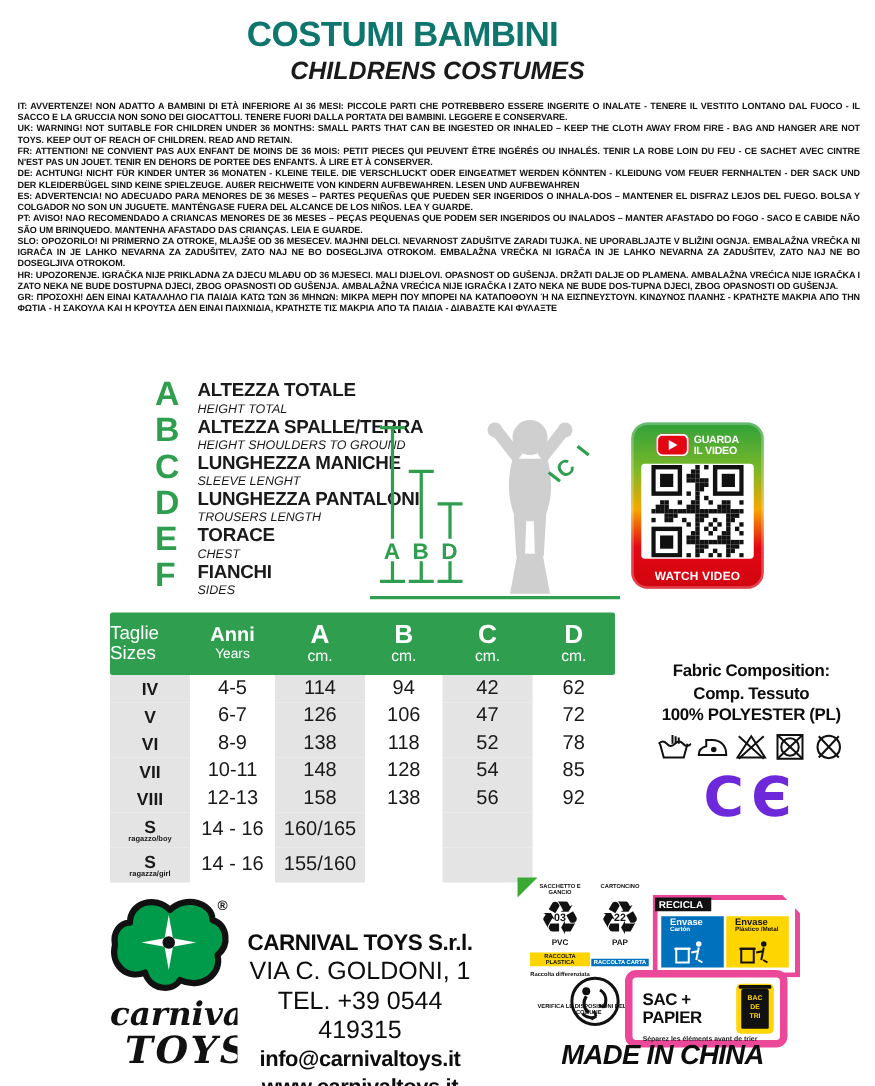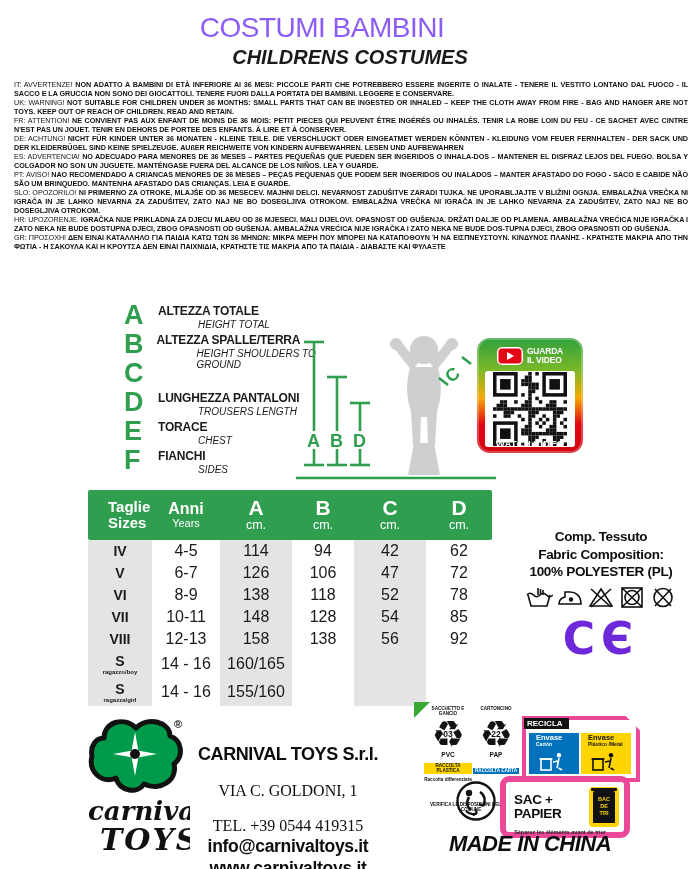--- a/index.html
+++ b/index.html
@@ -1,76 +1,76 @@
 <!DOCTYPE html>
 <html><head>
 <meta charset="utf-8">
 <style>
   html,body{margin:0;padding:0;background:#888;}
   .page{position:relative;width:700px;height:869px;background:#ffffff;overflow:hidden;
         font-family:"Liberation Sans","DejaVu Sans",sans-serif;color:#111;}
   
   .title{position:absolute;top:12px;left:0;width:644px;text-align:center;
-         font-size:28px;font-weight:400;letter-spacing:-0.5px;color:#8b5cf6;}
+         font-size:28px;font-weight:700;letter-spacing:-0.5px;color:#0f766e;}
   .subtitle{position:absolute;top:46px;left:0;width:700px;text-align:center;
          font-size:20px;font-weight:600;font-style:italic;color:#1a1a1a;}
   
   .warnings{position:absolute;left:14px;top:80px;width:674px;height:212px;overflow:hidden;
             font-size:7.2px;line-height:1.25;letter-spacing:-0.05px;text-align:justify;color:#111;}
   .warnings p{margin:0;}
-  .warnings .pfx{font-weight:400;}
+  .warnings .pfx{font-weight:700;}
   .warnings .wtxt{font-weight:600;}
   
   .legend{position:absolute;left:124px;top:303px;width:230px;}
   .lrow{display:flex;align-items:flex-start;margin-bottom:8px;height:21px;}
   .lletter{width:34px;font-size:27px;font-weight:900;color:#2f9e4f;line-height:0.9;}
   .ltext{padding-top:1px;}
-  .llabel{font-size:12px;font-weight:800;color:#1a1a1a;letter-spacing:-0.2px;}
-  .lsub{font-size:10px;font-style:italic;color:#1a1a1a;margin-top:0.5px;margin-left:40px;}
+  .llabel{font-size:15px;font-weight:800;color:#1a1a1a;letter-spacing:-0.2px;text-align:right;}
+  .lsub{font-size:10px;font-style:italic;color:#1a1a1a;margin-top:0.5px;}
   
   .diagram{position:absolute;left:296px;top:325px;width:200px;height:162px;}
   
-  .qrcard{position:absolute;left:477px;top:338px;width:106px;height:115px;border-radius:13px;
+  .qrcard{position:absolute;left:505px;top:338px;width:106px;height:133px;border-radius:13px;
           background:linear-gradient(180deg,#2fa13c 0%,#7ab828 28%,#f5a800 52%,#e30613 75%,#d10511 100%);
           box-shadow:inset 0 0 0 2px rgba(255,255,255,.25);}
   .qrtop{position:absolute;top:5px;left:0;width:100%;height:26px;display:flex;align-items:center;justify-content:center;gap:4px;}
   .yt{width:26px;height:18px;background:#e30613;border-radius:5px;position:relative;box-shadow:0 0 0 1.5px #fff inset;}
   .yt:after{content:"";position:absolute;left:10px;top:5px;border-left:7px solid #fff;border-top:4px solid transparent;border-bottom:4px solid transparent;}
   .qrtoptxt{color:#fff;font-weight:900;font-size:8.5px;line-height:1.05;letter-spacing:-0.2px;}
   .qrwhite{position:absolute;left:8px;top:33px;width:90px;height:76px;background:#fff;border-radius:3px;
            display:flex;align-items:center;justify-content:center;}
   .qrbottom{position:absolute;bottom:4px;left:0;width:100%;text-align:center;color:#fff;
             font-weight:900;font-size:9.5px;letter-spacing:0.2px;}
   
   .sztable{position:absolute;left:88px;top:490px;width:404px;}
   .trow{display:grid;grid-template-columns:64px 68px 72px 62px 72px 66px;}
   .thead{background:#2f9e4f;color:#fff;height:50px;border-radius:2px;}
   .thead .hc{display:flex;flex-direction:column;align-items:center;justify-content:center;line-height:1.05;}
-  .h-taglie{align-items:flex-start !important;padding-left:20px;font-size:15px;font-weight:700;}
+  .h-taglie{align-items:flex-start !important;padding-left:0;font-size:15px;font-weight:400;}
   .h-anni .big{font-size:16px;font-weight:800;}
   .h-anni .small{font-size:11px;}
   .h-let .big{font-size:21px;font-weight:800;}
   .h-let .small{font-size:12.5px;}
   .tbody .trow{height:22px;}
   .tbody .trow.srow{height:28px;}
   .cell{display:flex;align-items:center;justify-content:center;font-size:16px;color:#1a1a1a;}
   .cell.szname{font-weight:800;font-size:14px;flex-direction:column;line-height:1;}
   .cell .subtag{font-size:6px;font-weight:800;margin-top:1px;}
   .shade{background:#e4e4e4;}
   
   .fabric{position:absolute;left:512px;top:528px;width:178px;text-align:center;color:#0d0d0d;}
   .fabric .f1{font-size:13.5px;font-weight:800;letter-spacing:-0.3px;line-height:1.3;}
   .careicons{position:absolute;left:512px;top:585px;width:178px;display:flex;justify-content:center;gap:3px;}
   .cemark{position:absolute;left:512px;top:613px;width:178px;text-align:center;
           font-size:44px;font-weight:700;letter-spacing:6px;color:#6d28d9;font-family:"DejaVu Sans",sans-serif;}
   
   .logo{position:absolute;left:86px;top:714px;width:104px;height:150px;}
   .company{position:absolute;left:192px;top:744px;width:192px;text-align:center;color:#0d0d0d;}
   .company .cname{font-size:18px;font-weight:800;letter-spacing:-0.4px;}
-  .company .cline{font-size:16px;margin-top:17px;font-family:Liberation Serif, serif;}
+  .company .cline{font-size:20px;margin-top:1px;}
   .company .cbold{font-size:17.5px;font-weight:800;letter-spacing:-0.3px;margin-top:1px;}
   
   .recyleft{position:absolute;left:420px;top:706px;width:102px;height:108px;font-weight:700;}
   .leafdec{position:absolute;left:-6px;top:-4px;width:0;height:0;border-top:16px solid #3aaa35;border-right:16px solid transparent;}
   .reccol{position:absolute;top:0;width:48px;text-align:center;}
   .reccol.c1{left:4px;}  .reccol.c2{left:52px;}
   .rectitle{font-size:4.6px;font-weight:800;line-height:1.1;height:10px;}
   .mobius{position:relative;height:38px;}
   .mobius .tri{font-size:37px;line-height:38px;color:#111;font-family:"DejaVu Sans",sans-serif;}
   .mobius .num{position:absolute;left:0;top:13px;width:100%;text-align:center;font-size:8.5px;font-weight:800;color:#111;}
@@ -133,20 +133,24 @@
     </div>
     <div class="lrow">
       <div class="lletter">B</div>
       <div class="ltext">
           <div class="llabel">ALTEZZA SPALLE/TERRA</div>
           <div class="lsub">HEIGHT SHOULDERS TO GROUND</div>
         </div>
     </div>
     <div class="lrow">
       <div class="lletter">C</div>
+      <div class="ltext">
+          <div class="llabel">LUNGHEZZA MANICHE</div>
+          <div class="lsub">SLEEVE LENGHT</div>
+        </div>
     </div>
     <div class="lrow">
       <div class="lletter">D</div>
       <div class="ltext">
           <div class="llabel">LUNGHEZZA PANTALONI</div>
           <div class="lsub">TROUSERS LENGTH</div>
         </div>
     </div>
     <div class="lrow">
       <div class="lletter">E</div>
@@ -448,22 +452,22 @@
         <div class="cell">14 - 16</div>
         <div class="cell shade">155/160</div>
           <div class="cell"></div>
         <div class="cell shade"></div>
           <div class="cell"></div>
       </div>
     </div>
   </div>
 
   <div class="fabric">
+    <div class="f1">Fabric Composition:</div>
     <div class="f1">Comp. Tessuto</div>
-    <div class="f1">Fabric Composition:</div>
     <div class="f1">100% POLYESTER (PL)</div>
   </div>
   <div class="careicons">
     <svg width="28" height="24" viewBox="0 0 28 24" fill="none" stroke="#111" stroke-width="1.6">
       <path d="M3,10 L6,21 L22,21 L25,10"></path>
       <path d="M2,10 q3,-3.5 6.5,0 q3,3.5 6.5,0 q3,-3.5 6.5,0 q3,3.5 6.5,0"></path>
       <path d="M13,10 L13,3 M15.5,10 L15.5,4 M18,10 L18,5"></path>
     </svg>
     <svg width="28" height="24" viewBox="0 0 28 24" fill="none" stroke="#111" stroke-width="1.6">
       <path d="M3,19 L25,19 C25,10 19,7 14,7 L9,7 L9,12 C5,13 3,15 3,19 Z"></path>

